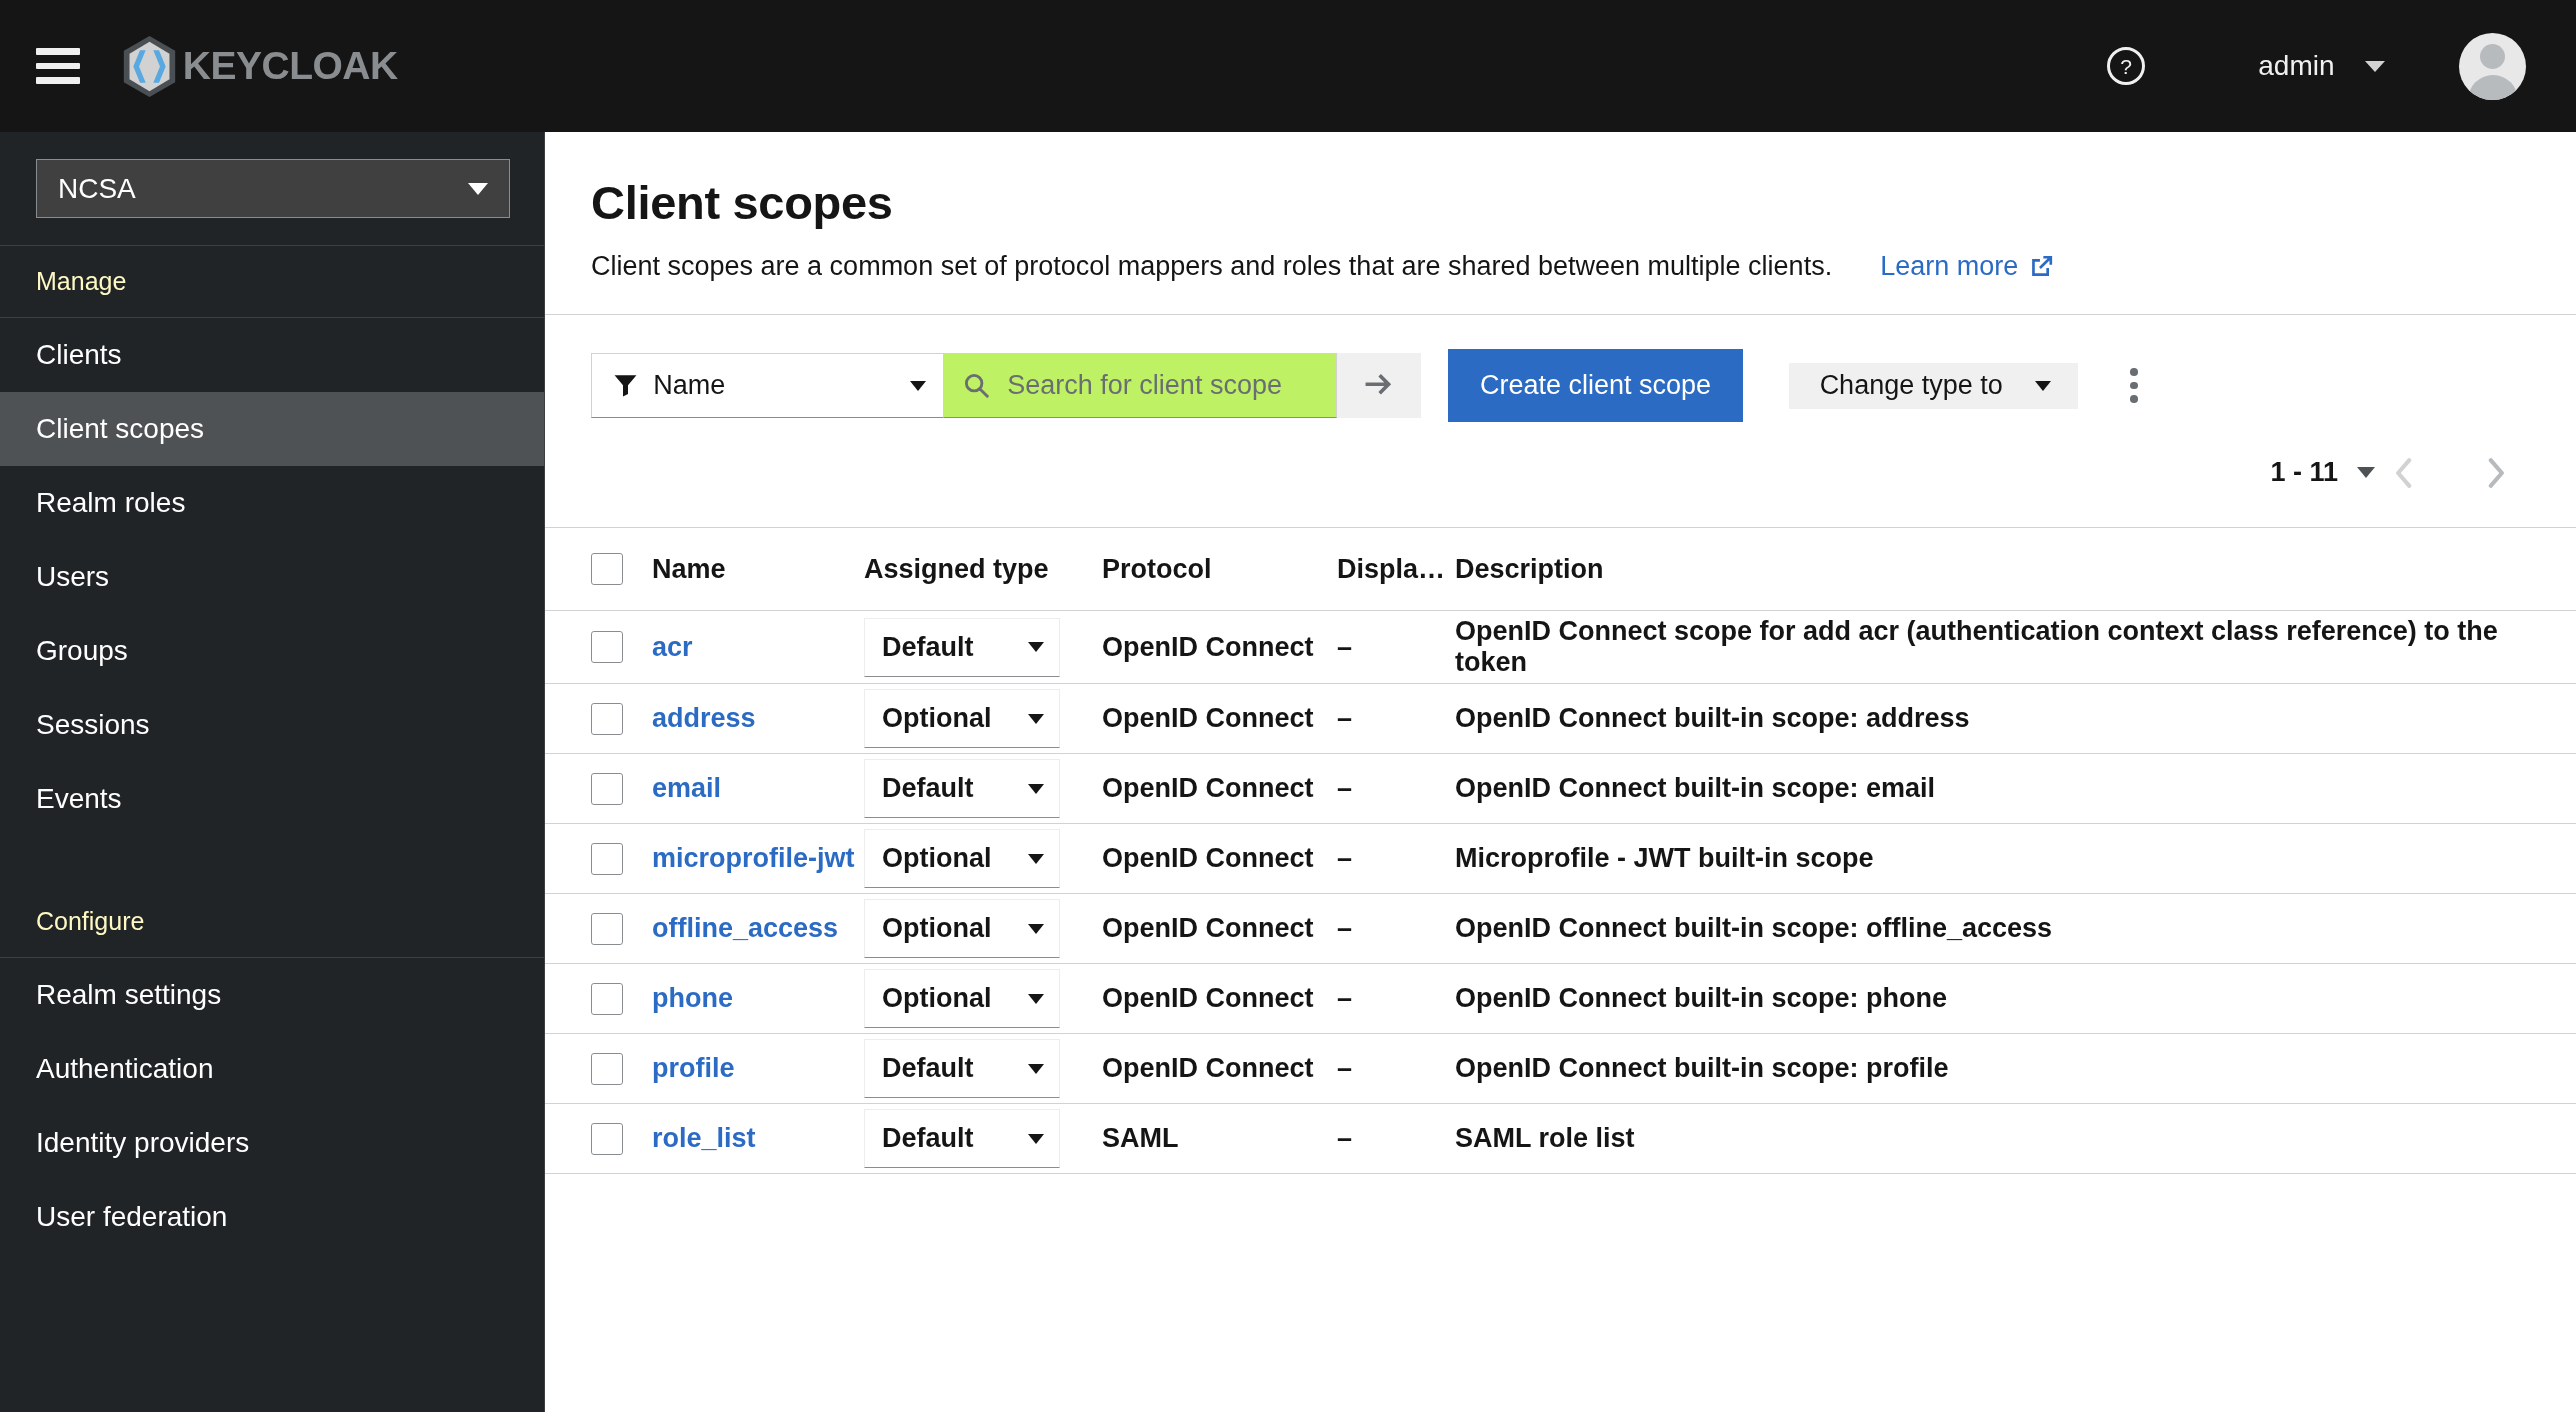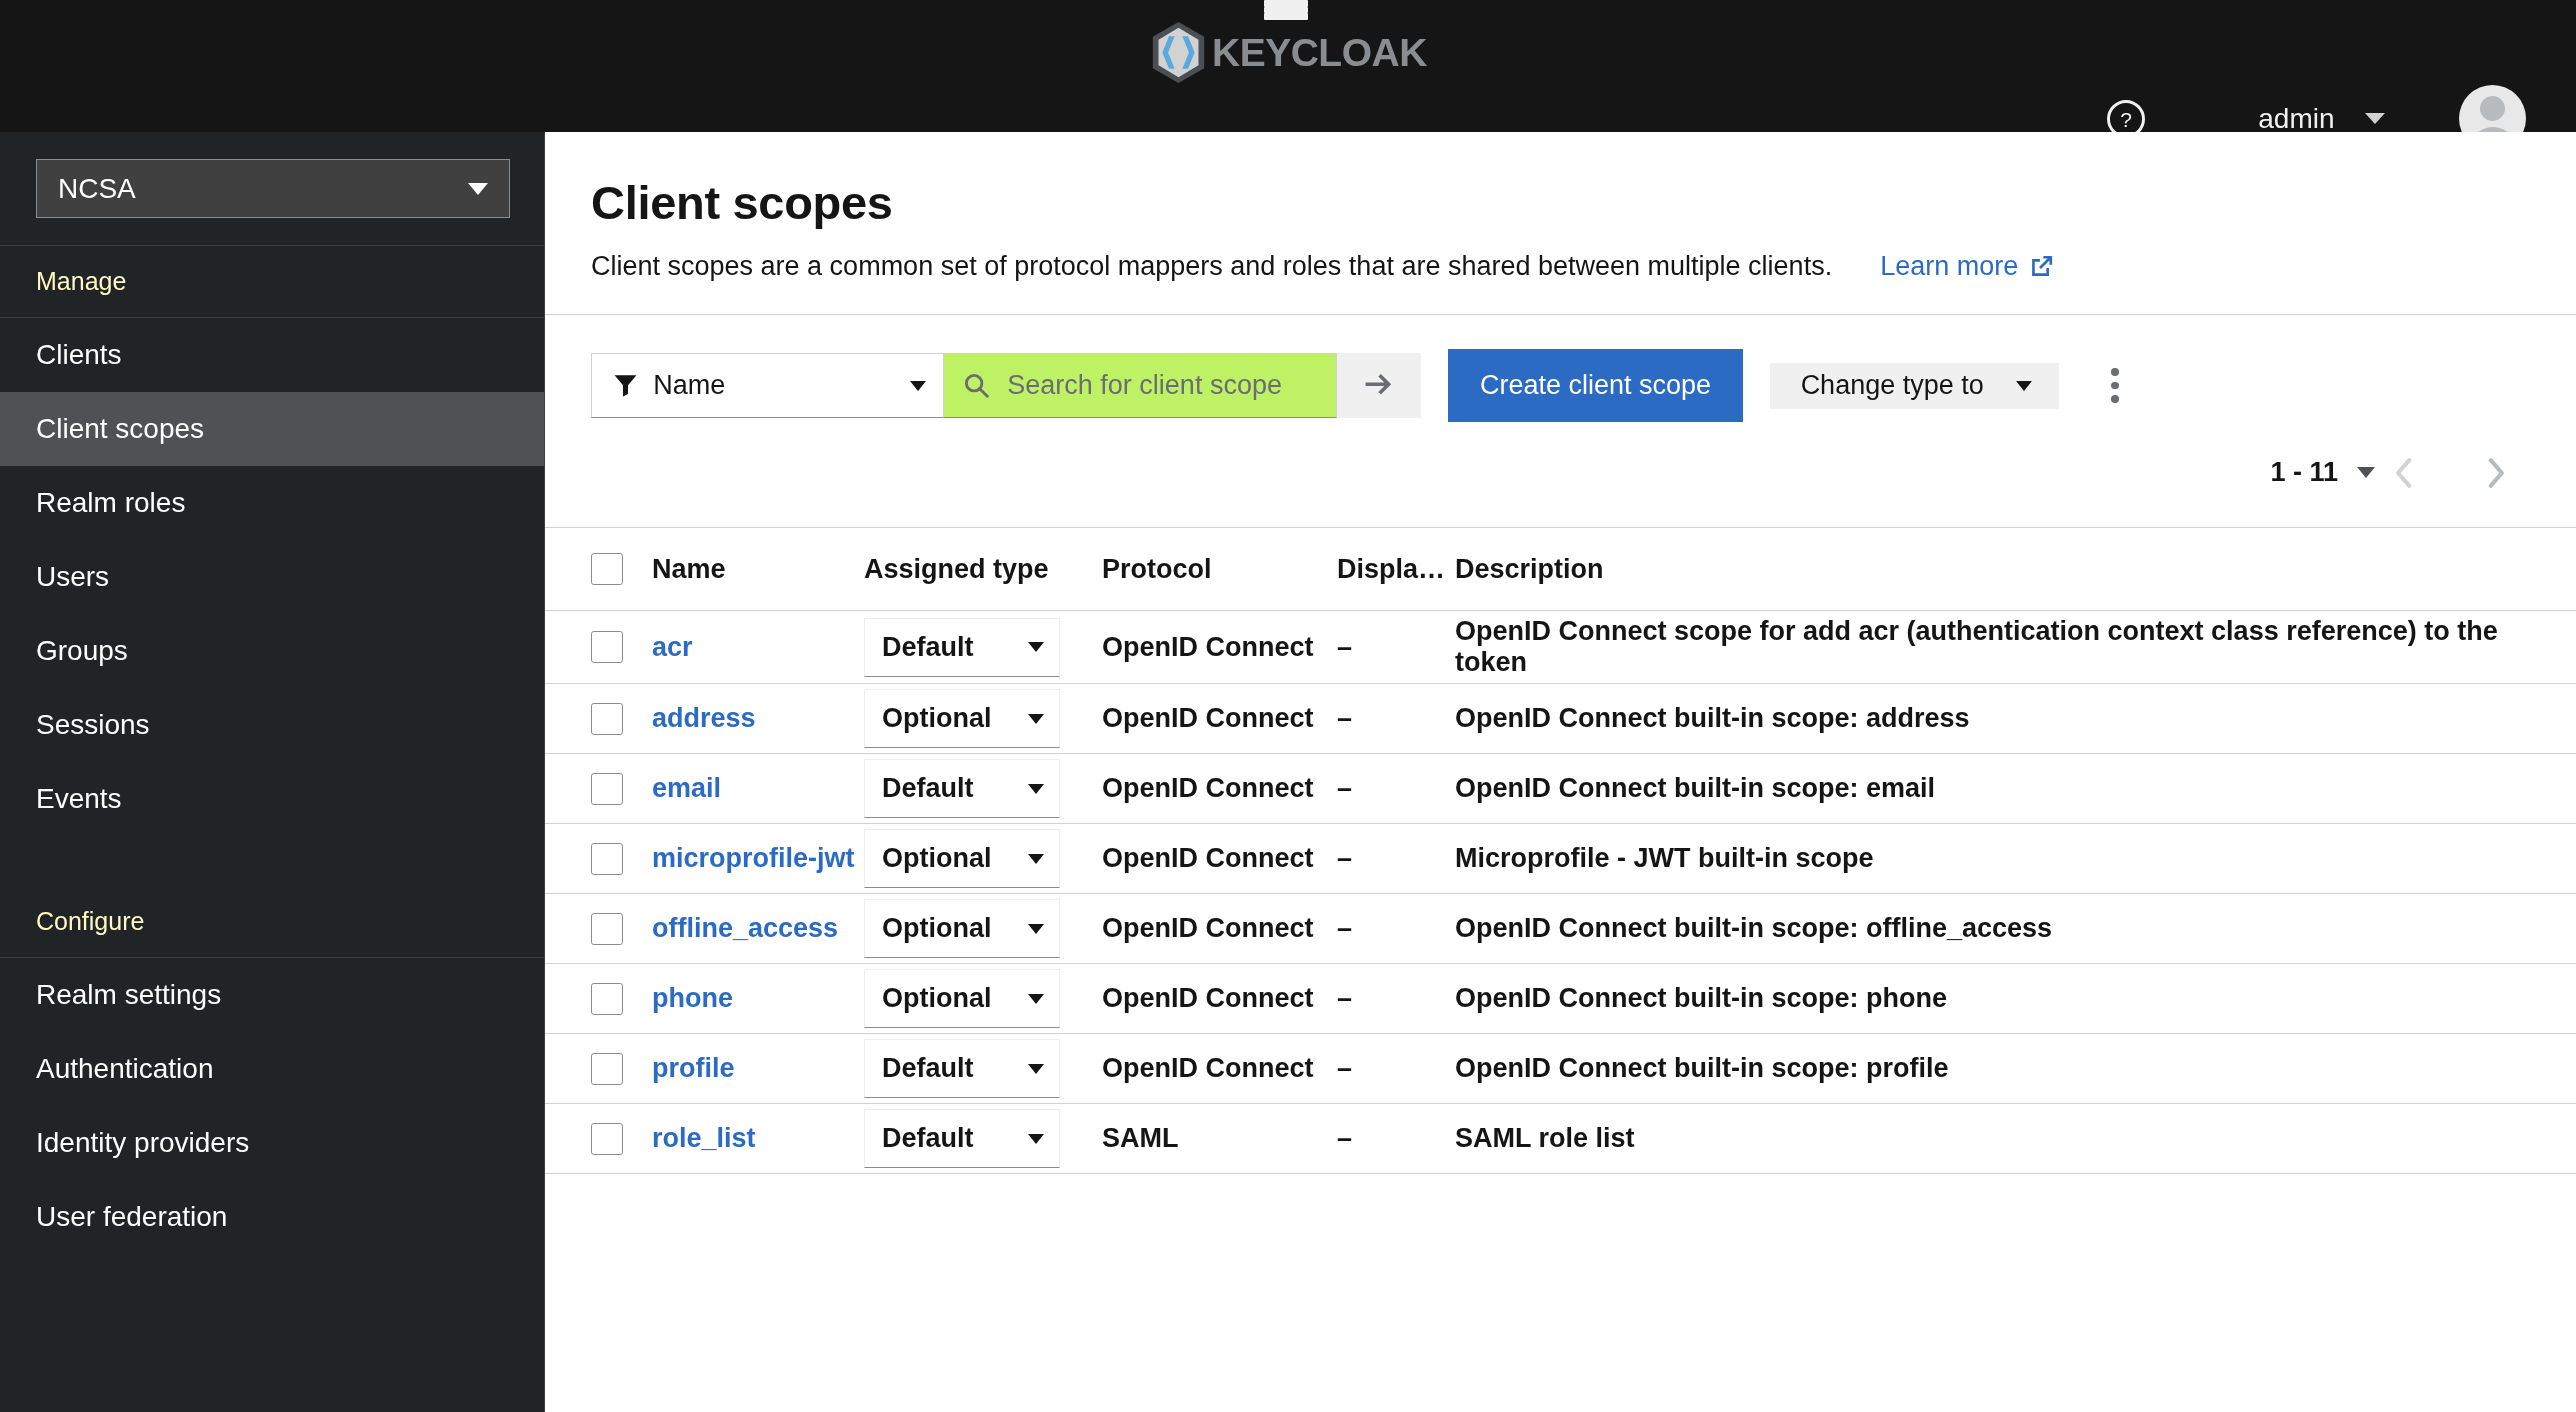--- a/index.html
+++ b/index.html
@@ -10,21 +10,21 @@
     background: #fff;
     font-family: "Liberation Sans", sans-serif;
     -webkit-font-smoothing: antialiased;
   }
 
   
   #masthead {
     position: absolute; top: 0; left: 0;
     width: 2576px; height: 132px;
     background: #151515;
-    display: flex; align-items: center; flex-direction: column;
+    display: flex; align-items: center;
   }
   .hamburger {
     width: 44px; height: 36px;
     margin-left: 36px; margin-right: 40px;
     display: flex; flex-direction: column; justify-content: space-between;
     cursor: pointer;
   }
   .hamburger span { display: block; height: 6.7px; background: #f0f0f0; border-radius: 1px; }
 
   .brand { display: flex; align-items: center; height: 132px; }
@@ -148,21 +148,21 @@
   }
   .btn-primary {
     height: 73px; background: #2b6bc4; color: #fff;
     font-size: 27px; border: none; padding: 0 32px; cursor: pointer;
     margin-left: 27px; font-family: "Liberation Sans", sans-serif;
     display:flex; align-items:center;
   }
   .btn-secondary {
     height: 46px; background: #f0f0f0; color: #151515;
     font-size: 27px; border: none; padding: 0 27px 0 30.5px; cursor: pointer;
-    margin-left: 27px; display: flex; align-items: center;
+    margin-left: 46px; display: flex; align-items: center;
     font-family: "Liberation Sans", sans-serif;
   }
   .btn-secondary .caret {
     width: 0; height: 0;
     border-left: 8.6px solid transparent; border-right: 8.6px solid transparent;
     border-top: 10.5px solid #151515; margin-left: 32px;
   }
   .kebab {
     width: 63px; height: 65px; margin-left: 25px;
     display: flex; flex-direction: column; align-items: center; justify-content: center;

